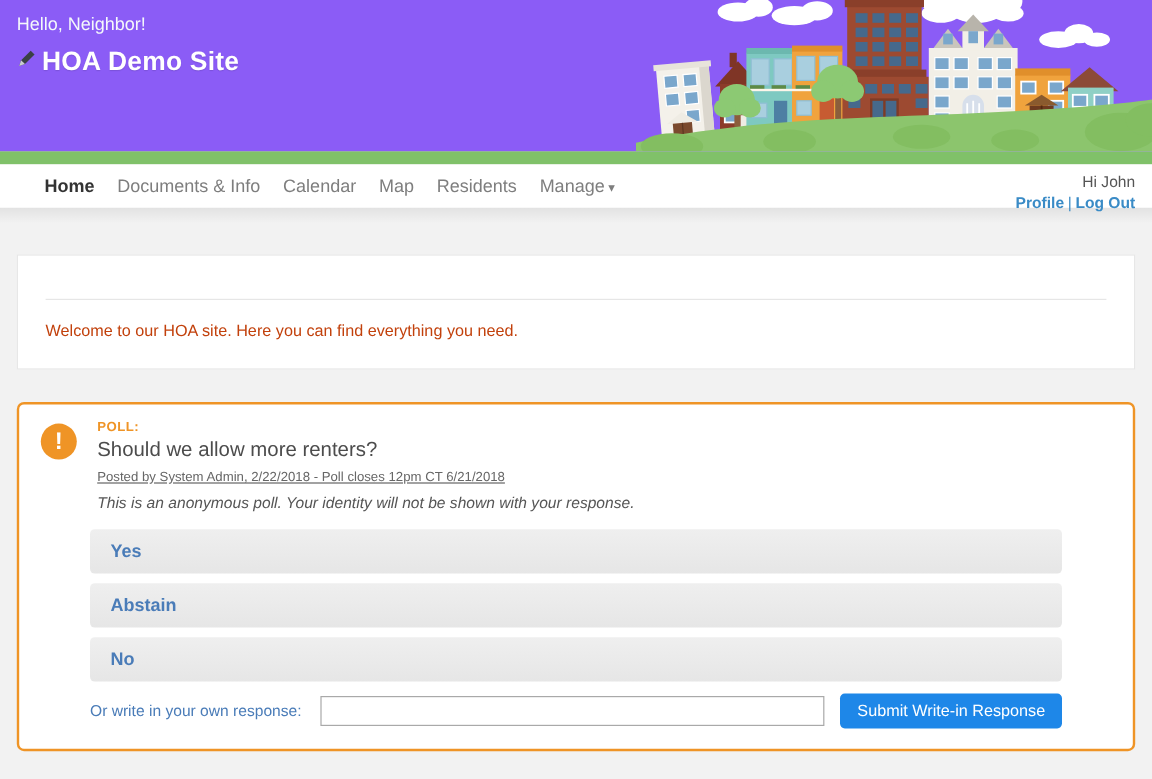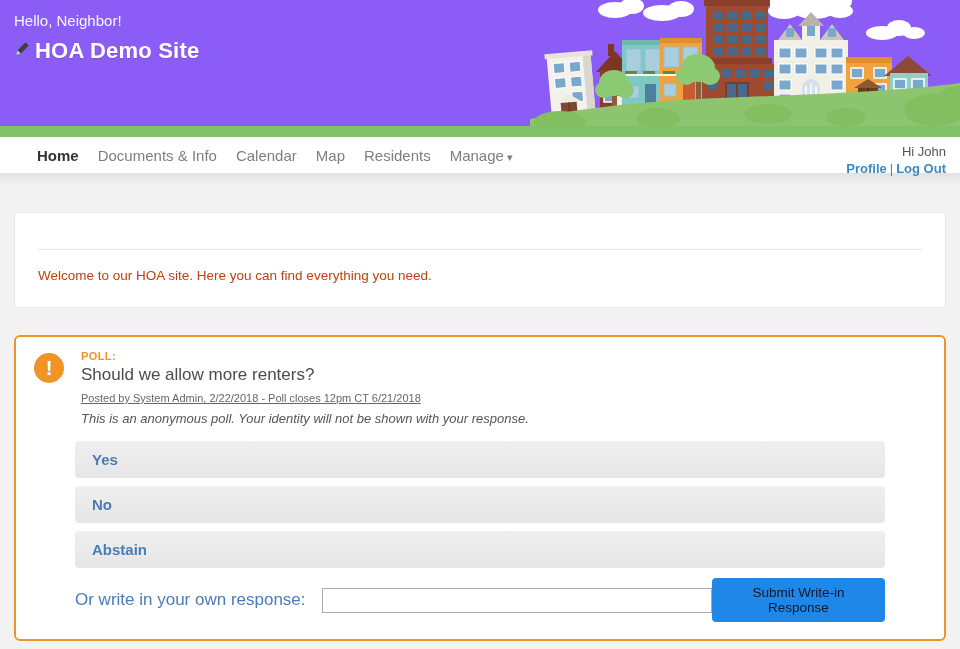--- a/index.html
+++ b/index.html
@@ -43,23 +43,23 @@
   .poll-head-text { margin-left:17px; }
   .poll-label { font-size:11px; font-weight:700; color:#ef9426; letter-spacing:.4px; }
   .poll-question { font-size:17px; color:#4c4c4c; margin-top:3px; }
   .poll-meta { display:inline-block; font-size:11px; color:#666; text-decoration:underline; margin-top:7px; cursor:pointer; }
   .poll-note { font-size:13px; font-style:italic; color:#555; margin-top:5px; }
 
   .poll-options { margin:15px 41px 0 41px; }
   .poll-option { height:37px; line-height:37px; border-radius:4px; margin-bottom:8px; padding-left:17px;
                  background:linear-gradient(180deg,#efefef,#e6e6e6); color:#4a7cb8; font-size:15px; font-weight:700; cursor:pointer; }
   .write-in-row { margin:10px 41px 0 41px; display:flex; align-items:center; }
-  .write-in-label { font-size:17px; color:#4a7cb8; white-space:nowrap; }
+  .write-in-label { font-size:13px; color:#4a7cb8; white-space:nowrap; }
   .write-in-input { margin-left:16px; width:420px; height:25px; border:1px solid #a9a9a9; background:#fff; font-size:13px; padding:0 6px; }
-  .submit-btn { margin-left:auto; background:#1e87e8; color:#0f172a; border:none; border-radius:4px;
+  .submit-btn { margin-left:auto; background:#1e87e8; color:#ffffff; border:none; border-radius:4px;
                 font-size:13.5px; font-family:inherit; padding:7px 14px; cursor:pointer; }
 </style>
 </head>
 <body>
 
 <div class="screen">
 
   <div class="site-header">
     <div class="header-text">
       <div class="greeting">Hello, Neighbor!</div>
@@ -291,22 +291,22 @@
       <div class="poll-head-text">
         <div class="poll-label">POLL:</div>
         <div class="poll-question">Should we allow more renters?</div>
         <span class="poll-meta">Posted by System Admin, 2/22/2018 - Poll closes 12pm CT 6/21/2018</span>
         <div class="poll-note">This is an anonymous poll. Your identity will not be shown with your response.</div>
       </div>
     </div>
 
     <div class="poll-options">
       <div class="poll-option">Yes</div>
+      <div class="poll-option">Abstain</div>
       <div class="poll-option">No</div>
-      <div class="poll-option">Abstain</div>
     </div>
 
     <div class="write-in-row">
       <span class="write-in-label">Or write in your own response:</span>
       <input class="write-in-input" type="text" value="" style="">
       <button class="submit-btn">Submit Write-in Response</button>
     </div>
   </div>
 
 </div>

